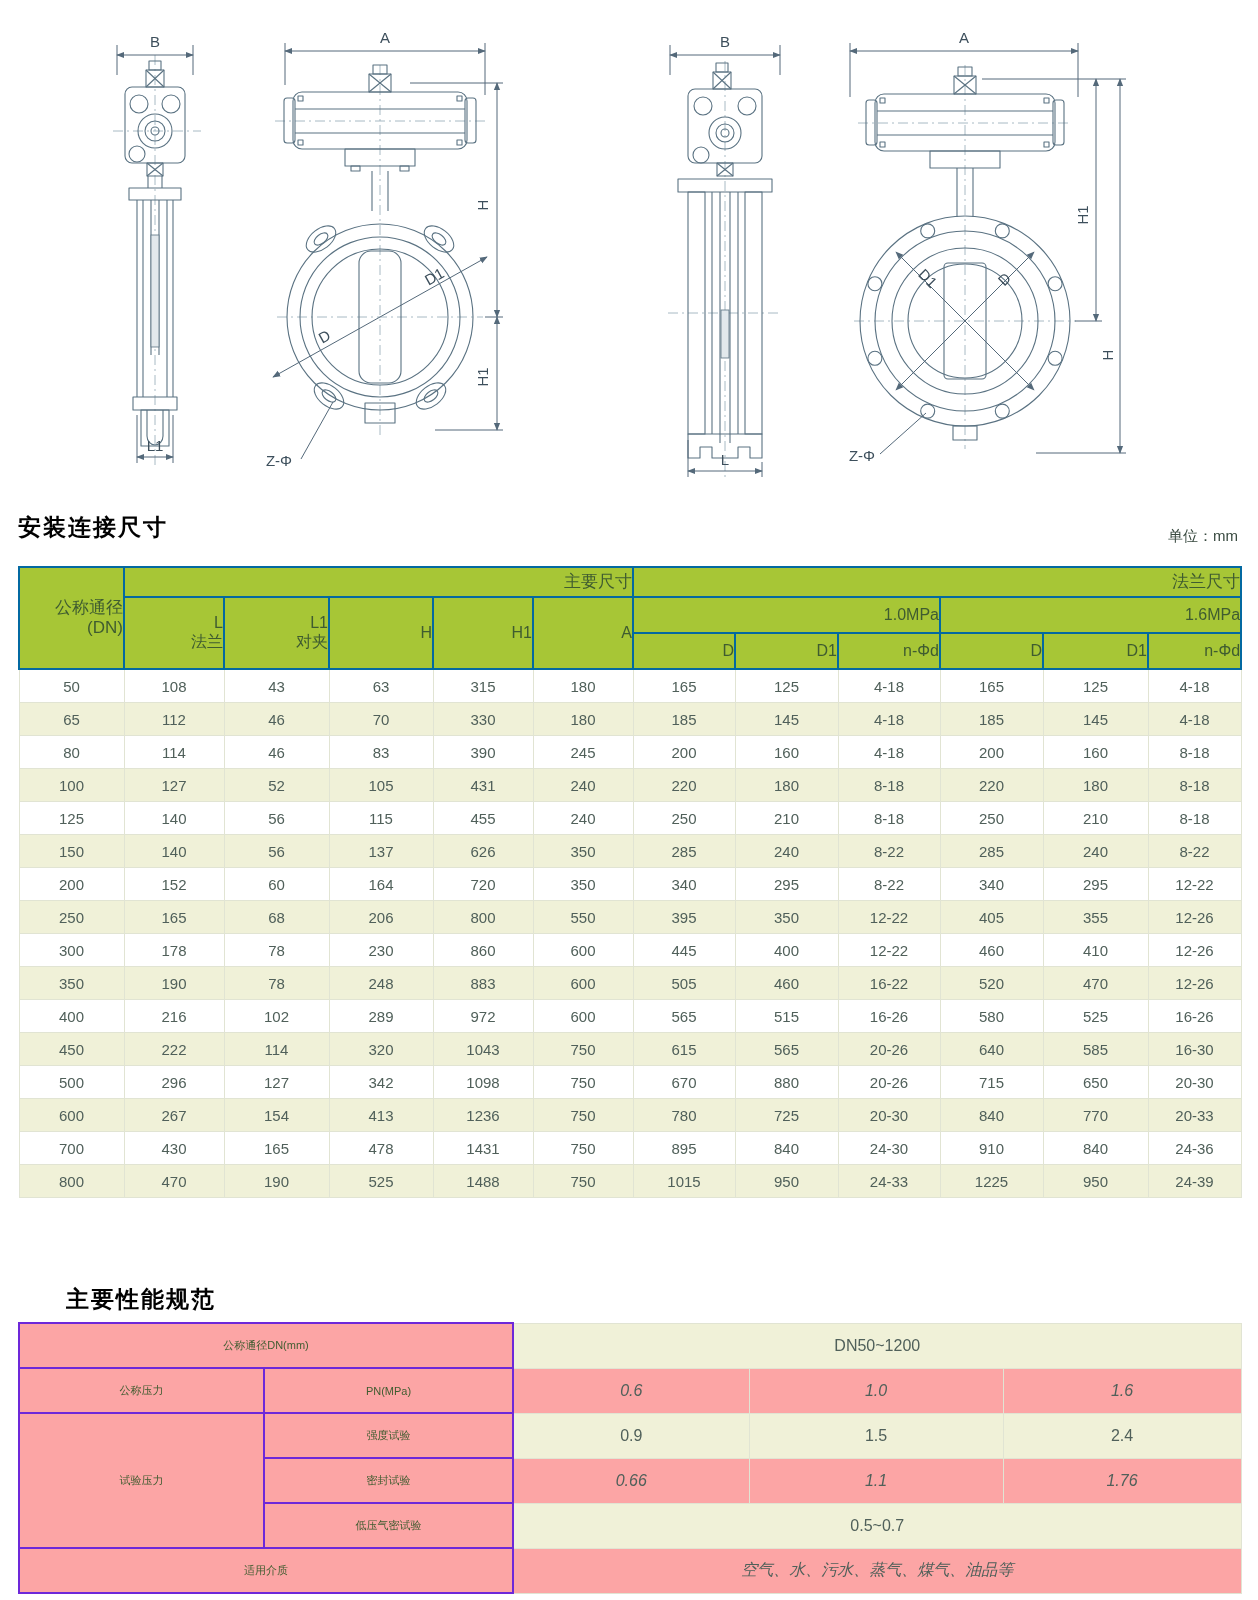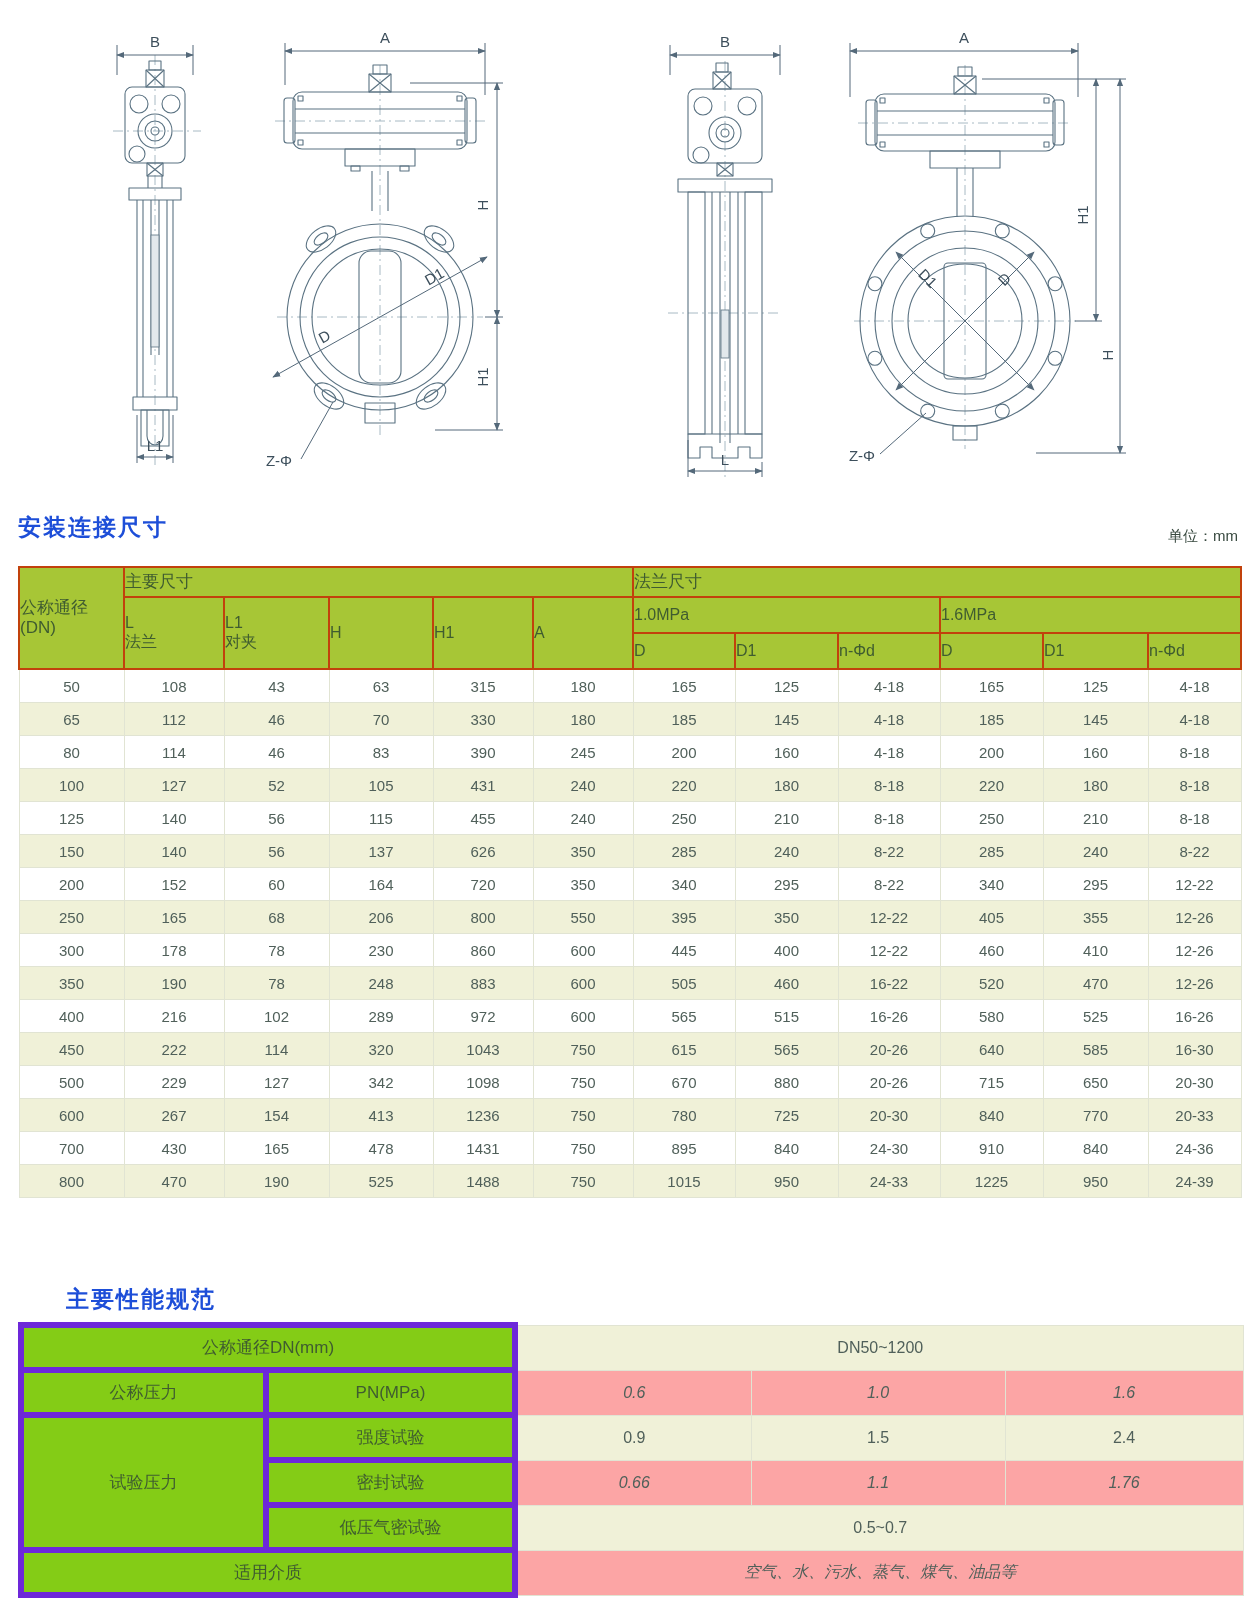--- a/index.html
+++ b/index.html
@@ -8,44 +8,44 @@
 
   
   svg.draw {position:absolute;}
   .oln {fill:none; stroke:#5a7282; stroke-width:1.1; stroke-linejoin:round;}
   .dln {fill:none; stroke:#54697a; stroke-width:1;}
   .cln {fill:none; stroke:#93a8b5; stroke-width:0.8; stroke-dasharray:10 4 2 4;}
   .dtx {fill:#3d4f5c; font-size:15px; text-anchor:middle;}
 
   
   .section-title {position:absolute; left:18px; font-size:23px; font-weight:bold;
-                  color:#1d4ed8; letter-spacing:2px;}
+                  color:#000000; letter-spacing:2px;}
   #dim-title {top:512px;}
   #perf-title {top:1284px;margin-left:48px;}
   .unit-note {position:absolute; right:20px; top:527px; font-size:15px; color:#394a40;}
 
   
   table.dim {position:absolute; left:18px; top:566px; width:1222px;
              border-collapse:collapse; table-layout:fixed;}
   table.dim th {background:#a7c636; color:#3f5c30; font-weight:normal;
-                border:2px solid #c2410c; font-size:16px; line-height:1.18;
-                padding:1px 0; text-align:left;}
+                border:2px solid #0369a1; font-size:16px; line-height:1.18;
+                padding:1px 0; text-align:right;}
   table.dim thead tr.r1 th {height:26px; font-size:17px;}
   table.dim thead tr.r2 th {height:32px;}
   table.dim thead tr.r3 th {height:32px;}
   table.dim td {height:32px; text-align:center; font-size:15px; color:#50605a;
                 border:1px solid #e1e4d3; background:#ffffff; padding:0;}
   table.dim tr.alt td {background:#f0f1d8;}
   .pre {white-space:pre-line;}
 
   
   table.perf {position:absolute; left:18px; top:1322px; width:1222px;
               border-collapse:collapse; table-layout:fixed;}
-  table.perf th {background:#84cc16; color:#3f5c30; font-weight:normal;
-                 border:6px solid #6d28d9; font-size:17px; text-align:center; padding:0;}
+  table.perf th {background:#fca5a5; color:#3f5c30; font-weight:normal;
+                 border:2px solid #6d28d9; font-size:11px; text-align:center; padding:0;}
   table.perf td {text-align:center; font-size:16px; color:#50605a;
                  border:1px solid #e1e4d3; padding:4px;}
   table.perf tr {height:45px;}
   table.perf tr.cream td {background:#f0f1d8;}
   table.perf tr.white td {background:#fca5a5;font-style:italic;}
 </style>
 </head>
 <body>
 
 <div class="page">
@@ -465,21 +465,21 @@
           <td>750</td>
           <td>615</td>
           <td>565</td>
           <td>20-26</td>
           <td>640</td>
           <td>585</td>
           <td>16-30</td>
         </tr>
         <tr>
           <td>500</td>
-          <td>229</td>
+          <td>296</td>
           <td>127</td>
           <td>342</td>
           <td>1098</td>
           <td>750</td>
           <td>670</td>
           <td>880</td>
           <td>20-26</td>
           <td>715</td>
           <td>650</td>
           <td>20-30</td>

